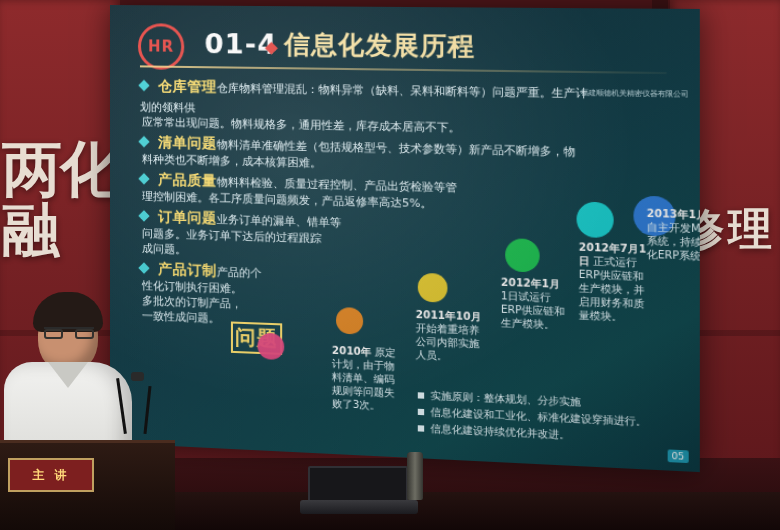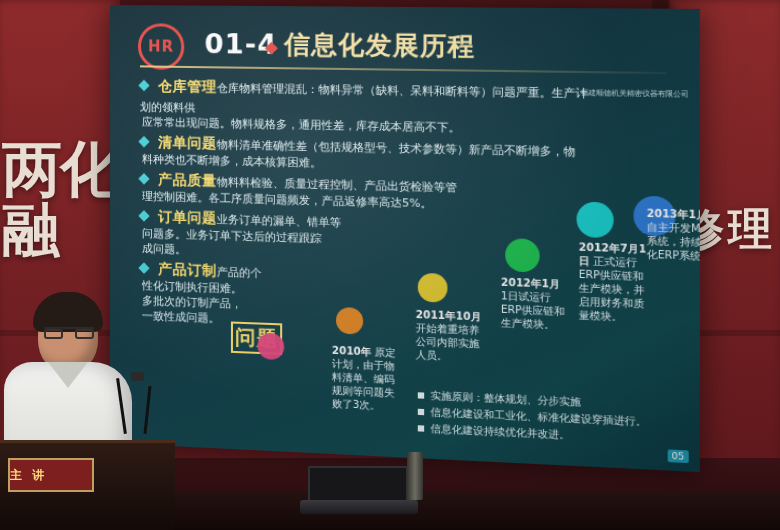--- a/index.html
+++ b/index.html
@@ -309,20 +309,21 @@
   .podium-plate {
     position: absolute;
     left: 8px; top: 458px;
     width: 86px; height: 34px;
     background: #7d1f1f;
     border: 2px solid #c0a060;
     box-sizing: border-box;
   }
   .podium-plate span {
     display: block;
+    text-align: center;
     line-height: 30px;
     font-size: 12px;
     color: #ffd97a;
     font-weight: bold;
     letter-spacing: 3px;
   }
   .mic-stand {
     position: absolute;
     left: 120px; top: 378px;
     width: 3px; height: 56px;

